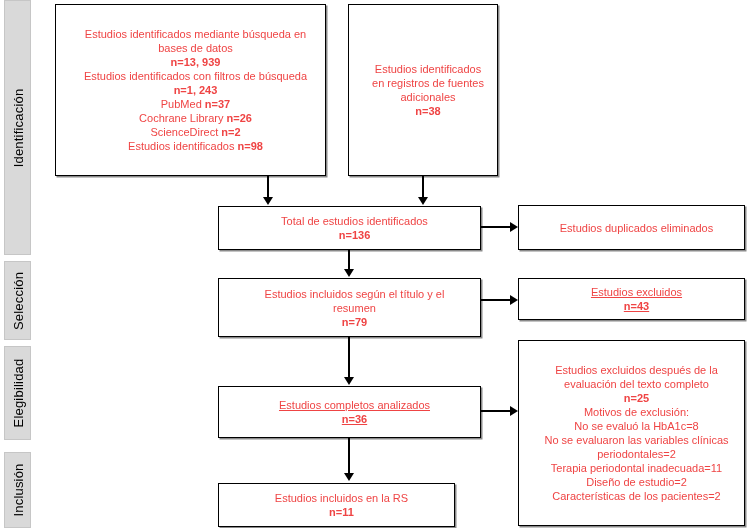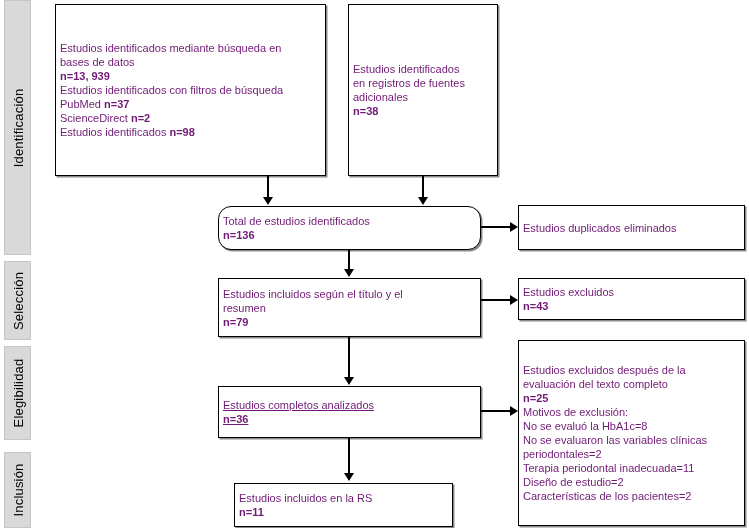--- a/index.html
+++ b/index.html
@@ -42,21 +42,23 @@
   
   .box {
     position: absolute;
     box-sizing: border-box;
     background: #ffffff;
     border: 1px solid #000000;
     box-shadow: 1.5px 1.5px 0 0 #8a8a8a;
     display: flex;
     align-items: center;
     justify-content: center;
-    color: #701a75;
+    text-align: center;
+    color: #ef4444;
+    padding-left: 10px;
   }
   .box-inner {
     width: 100%;
     padding: 0 4px;
     box-sizing: border-box;
   }
   .ln {
     display: block;
     font-size: 11px;
     line-height: 14px;
@@ -114,42 +116,44 @@
   <div class="phase" style="top:452px; height:76px;">
     <span class="phase-label">Inclusión</span>
   </div>
 
   <div class="box" style="left:55px; top:4px; width:271px; height:172px;">
     <div class="box-inner">
       <span class="ln">Estudios identificados mediante búsqueda en</span>
       <span class="ln">bases de datos</span>
       <span class="ln b">n=13, 939</span>
       <span class="ln">Estudios identificados con filtros de búsqueda</span>
+      <span class="ln b">n=1, 243</span>
       <span class="ln"><span>PubMed </span><b>n=37</b></span>
+      <span class="ln"><span>Cochrane Library </span><b>n=26</b></span>
       <span class="ln"><span>ScienceDirect </span><b>n=2</b></span>
       <span class="ln"><span>Estudios identificados </span><b>n=98</b></span>
     </div>
   </div>
 
   <div class="box" style="left:348px; top:4px; width:150px; height:172px;">
     <div class="box-inner">
       <span class="ln">Estudios identificados</span>
       <span class="ln">en registros de fuentes</span>
       <span class="ln">adicionales</span>
       <span class="ln b">n=38</span>
     </div>
   </div>
 
   <div class="vline" style="left:267px; top:176px; height:22px;"></div>
   <div class="arrow-down" style="left:263px; top:197px;"></div>
 
   <div class="vline" style="left:422px; top:176px; height:22px;"></div>
   <div class="arrow-down" style="left:418px; top:197px;"></div>
 
-  <div class="box" style="left:218px; top:206px; width:263px; height:44px;border-radius:13px;">
+  <div class="box" style="left:218px; top:206px; width:263px; height:44px;">
     <div class="box-inner">
       <span class="ln">Total de estudios identificados</span>
       <span class="ln b">n=136</span>
     </div>
   </div>
 
   <div class="box" style="left:518px; top:205px; width:227px; height:45px;">
     <div class="box-inner">
       <span class="ln">Estudios duplicados eliminados</span>
     </div>
@@ -162,21 +166,21 @@
   <div class="arrow-down" style="left:344px; top:269px;"></div>
 
   <div class="box" style="left:218px; top:278px; width:263px; height:59px;">
     <div class="box-inner">
       <span class="ln">Estudios incluidos según el título y el</span>
       <span class="ln">resumen</span>
       <span class="ln b">n=79</span>
     </div>
   </div>
 
-  <div class="box" style="left:518px; top:278px; width:227px; height:42px;">
+  <div class="box" style="left:518px; top:278px; width:227px; height:42px;text-decoration:underline;">
     <div class="box-inner">
       <span class="ln">Estudios excluidos</span>
       <span class="ln b">n=43</span>
     </div>
   </div>
 
   <div class="hline" style="left:481px; top:299px; width:30px;"></div>
   <div class="arrow-right" style="left:510px; top:295px;"></div>
 
   <div class="vline" style="left:348px; top:337px; height:41px;"></div>
@@ -203,20 +207,20 @@
       <span class="ln">Características de los pacientes=2</span>
     </div>
   </div>
 
   <div class="hline" style="left:481px; top:410px; width:30px;"></div>
   <div class="arrow-right" style="left:510px; top:406px;"></div>
 
   <div class="vline" style="left:348px; top:438px; height:36px;"></div>
   <div class="arrow-down" style="left:344px; top:473px;"></div>
 
-  <div class="box" style="left:234px; top:483px; width:219px; height:44px;">
+  <div class="box" style="left:218px; top:483px; width:237px; height:44px;">
     <div class="box-inner">
       <span class="ln">Estudios incluidos en la RS</span>
       <span class="ln b">n=11</span>
     </div>
   </div>
 
 </div>
 
 </body></html>

